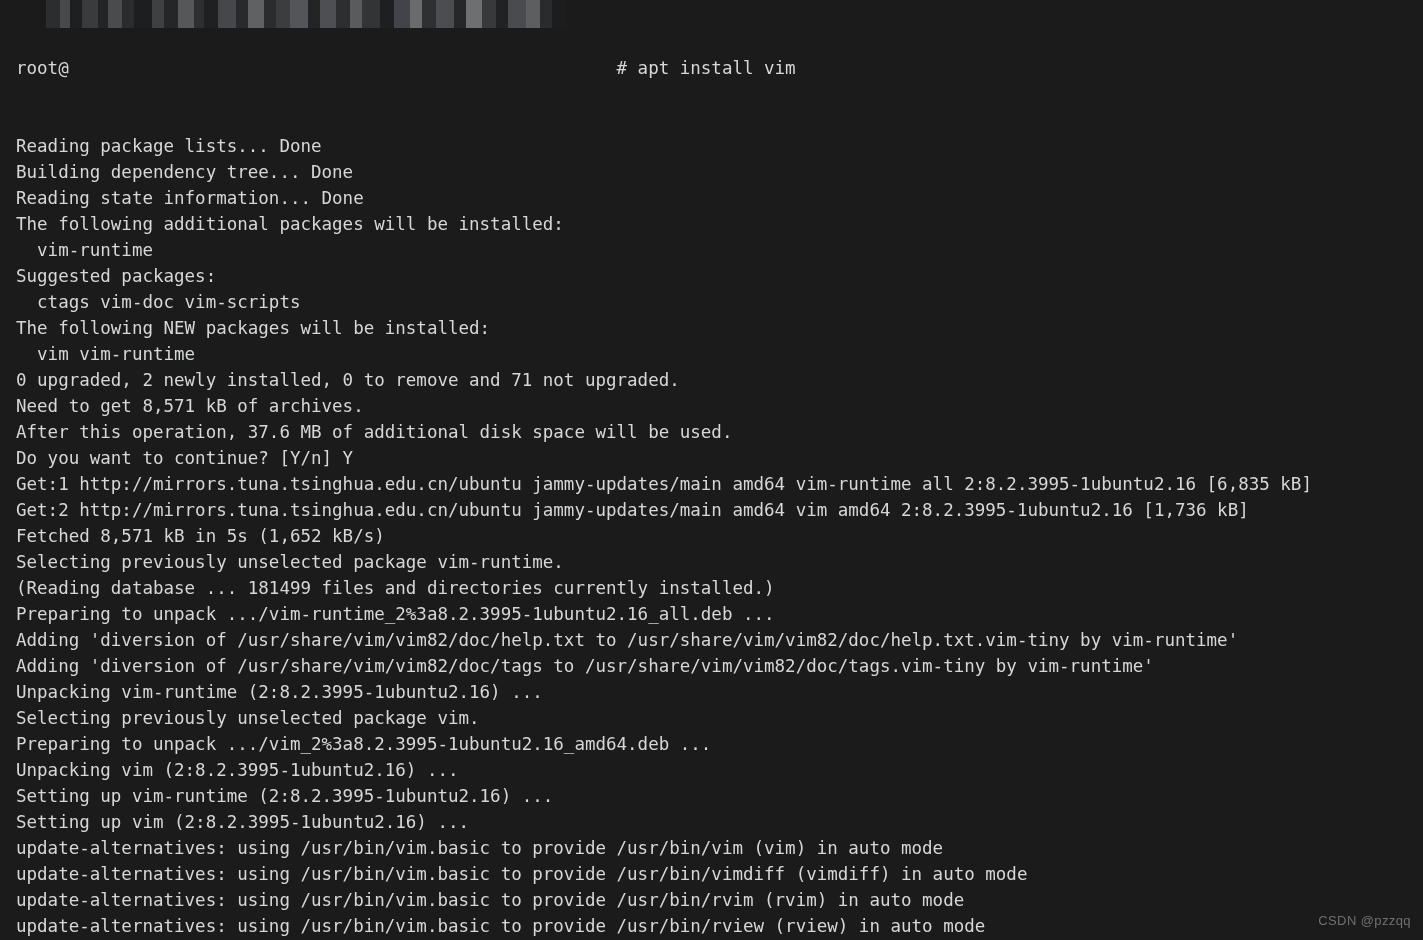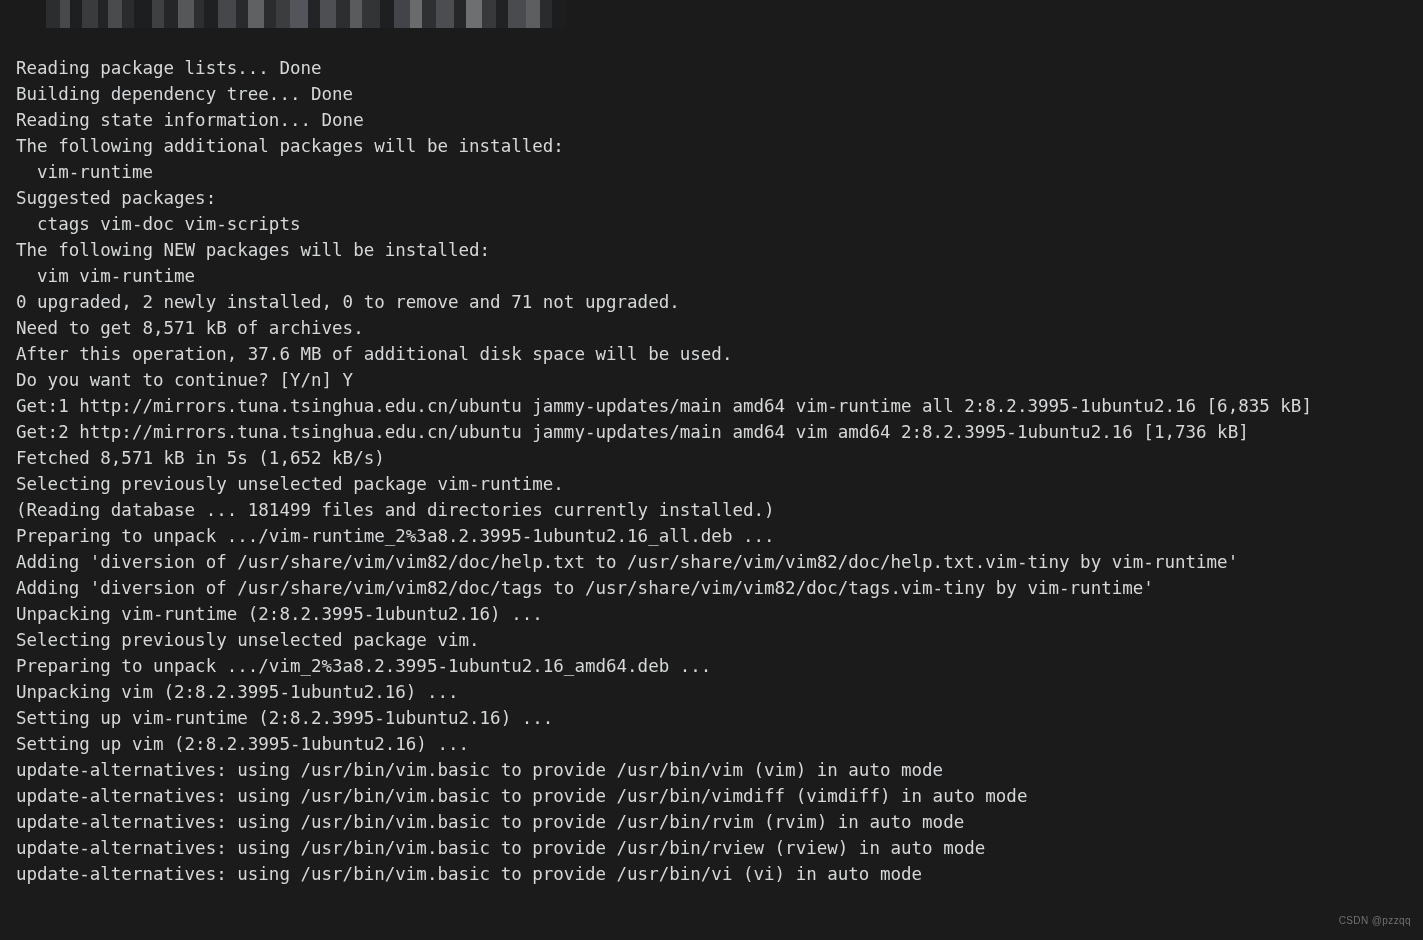--- a/index.html
+++ b/index.html
@@ -42,31 +42,32 @@
   #mosaic .blk {
     position: absolute;
     top: 0;
     height: 28px;
   }
   #watermark {
     position: absolute;
     right: 12px;
     bottom: 6px;
     font-family: "Liberation Sans", sans-serif;
-    font-size: 10px;
+    font-size: 13px;
     color: #6f7072;
     letter-spacing: 0.4px;
   }
 </style>
 </head>
 <body>
 
 <div id="terminal">
 
   <div id="output">
+    <div class="line">root@                                                    # apt install vim</div>
     <div id="lines-container"><div class="line">Reading package lists... Done</div><div class="line">Building dependency tree... Done</div><div class="line">Reading state information... Done</div><div class="line">The following additional packages will be installed:</div><div class="line">  vim-runtime</div><div class="line">Suggested packages:</div><div class="line">  ctags vim-doc vim-scripts</div><div class="line">The following NEW packages will be installed:</div><div class="line">  vim vim-runtime</div><div class="line">0 upgraded, 2 newly installed, 0 to remove and 71 not upgraded.</div><div class="line">Need to get 8,571 kB of archives.</div><div class="line">After this operation, 37.6 MB of additional disk space will be used.</div><div class="line">Do you want to continue? [Y/n] Y</div><div class="line">Get:1 http://mirrors.tuna.tsinghua.edu.cn/ubuntu jammy-updates/main amd64 vim-runtime all 2:8.2.3995-1ubuntu2.16 [6,835 kB]</div><div class="line">Get:2 http://mirrors.tuna.tsinghua.edu.cn/ubuntu jammy-updates/main amd64 vim amd64 2:8.2.3995-1ubuntu2.16 [1,736 kB]</div><div class="line">Fetched 8,571 kB in 5s (1,652 kB/s)</div><div class="line">Selecting previously unselected package vim-runtime.</div><div class="line">(Reading database ... 181499 files and directories currently installed.)</div><div class="line">Preparing to unpack .../vim-runtime_2%3a8.2.3995-1ubuntu2.16_all.deb ...</div><div class="line">Adding 'diversion of /usr/share/vim/vim82/doc/help.txt to /usr/share/vim/vim82/doc/help.txt.vim-tiny by vim-runtime'</div><div class="line">Adding 'diversion of /usr/share/vim/vim82/doc/tags to /usr/share/vim/vim82/doc/tags.vim-tiny by vim-runtime'</div><div class="line">Unpacking vim-runtime (2:8.2.3995-1ubuntu2.16) ...</div><div class="line">Selecting previously unselected package vim.</div><div class="line">Preparing to unpack .../vim_2%3a8.2.3995-1ubuntu2.16_amd64.deb ...</div><div class="line">Unpacking vim (2:8.2.3995-1ubuntu2.16) ...</div><div class="line">Setting up vim-runtime (2:8.2.3995-1ubuntu2.16) ...</div><div class="line">Setting up vim (2:8.2.3995-1ubuntu2.16) ...</div><div class="line">update-alternatives: using /usr/bin/vim.basic to provide /usr/bin/vim (vim) in auto mode</div><div class="line">update-alternatives: using /usr/bin/vim.basic to provide /usr/bin/vimdiff (vimdiff) in auto mode</div><div class="line">update-alternatives: using /usr/bin/vim.basic to provide /usr/bin/rvim (rvim) in auto mode</div><div class="line">update-alternatives: using /usr/bin/vim.basic to provide /usr/bin/rview (rview) in auto mode</div><div class="line">update-alternatives: using /usr/bin/vim.basic to provide /usr/bin/vi (vi) in auto mode</div></div>
   </div>
 
   <div id="mosaic">
       <span class="blk" style="left: 0px; width: 14px; background: rgb(44, 45, 46);"></span>
       <span class="blk" style="left: 14px; width: 10px; background: rgb(72, 73, 74);"></span>
       <span class="blk" style="left: 24px; width: 12px; background: rgb(30, 31, 32);"></span>
       <span class="blk" style="left: 36px; width: 16px; background: rgb(58, 59, 60);"></span>
       <span class="blk" style="left: 52px; width: 10px; background: rgb(35, 36, 37);"></span>
       <span class="blk" style="left: 62px; width: 14px; background: rgb(74, 75, 76);"></span>

